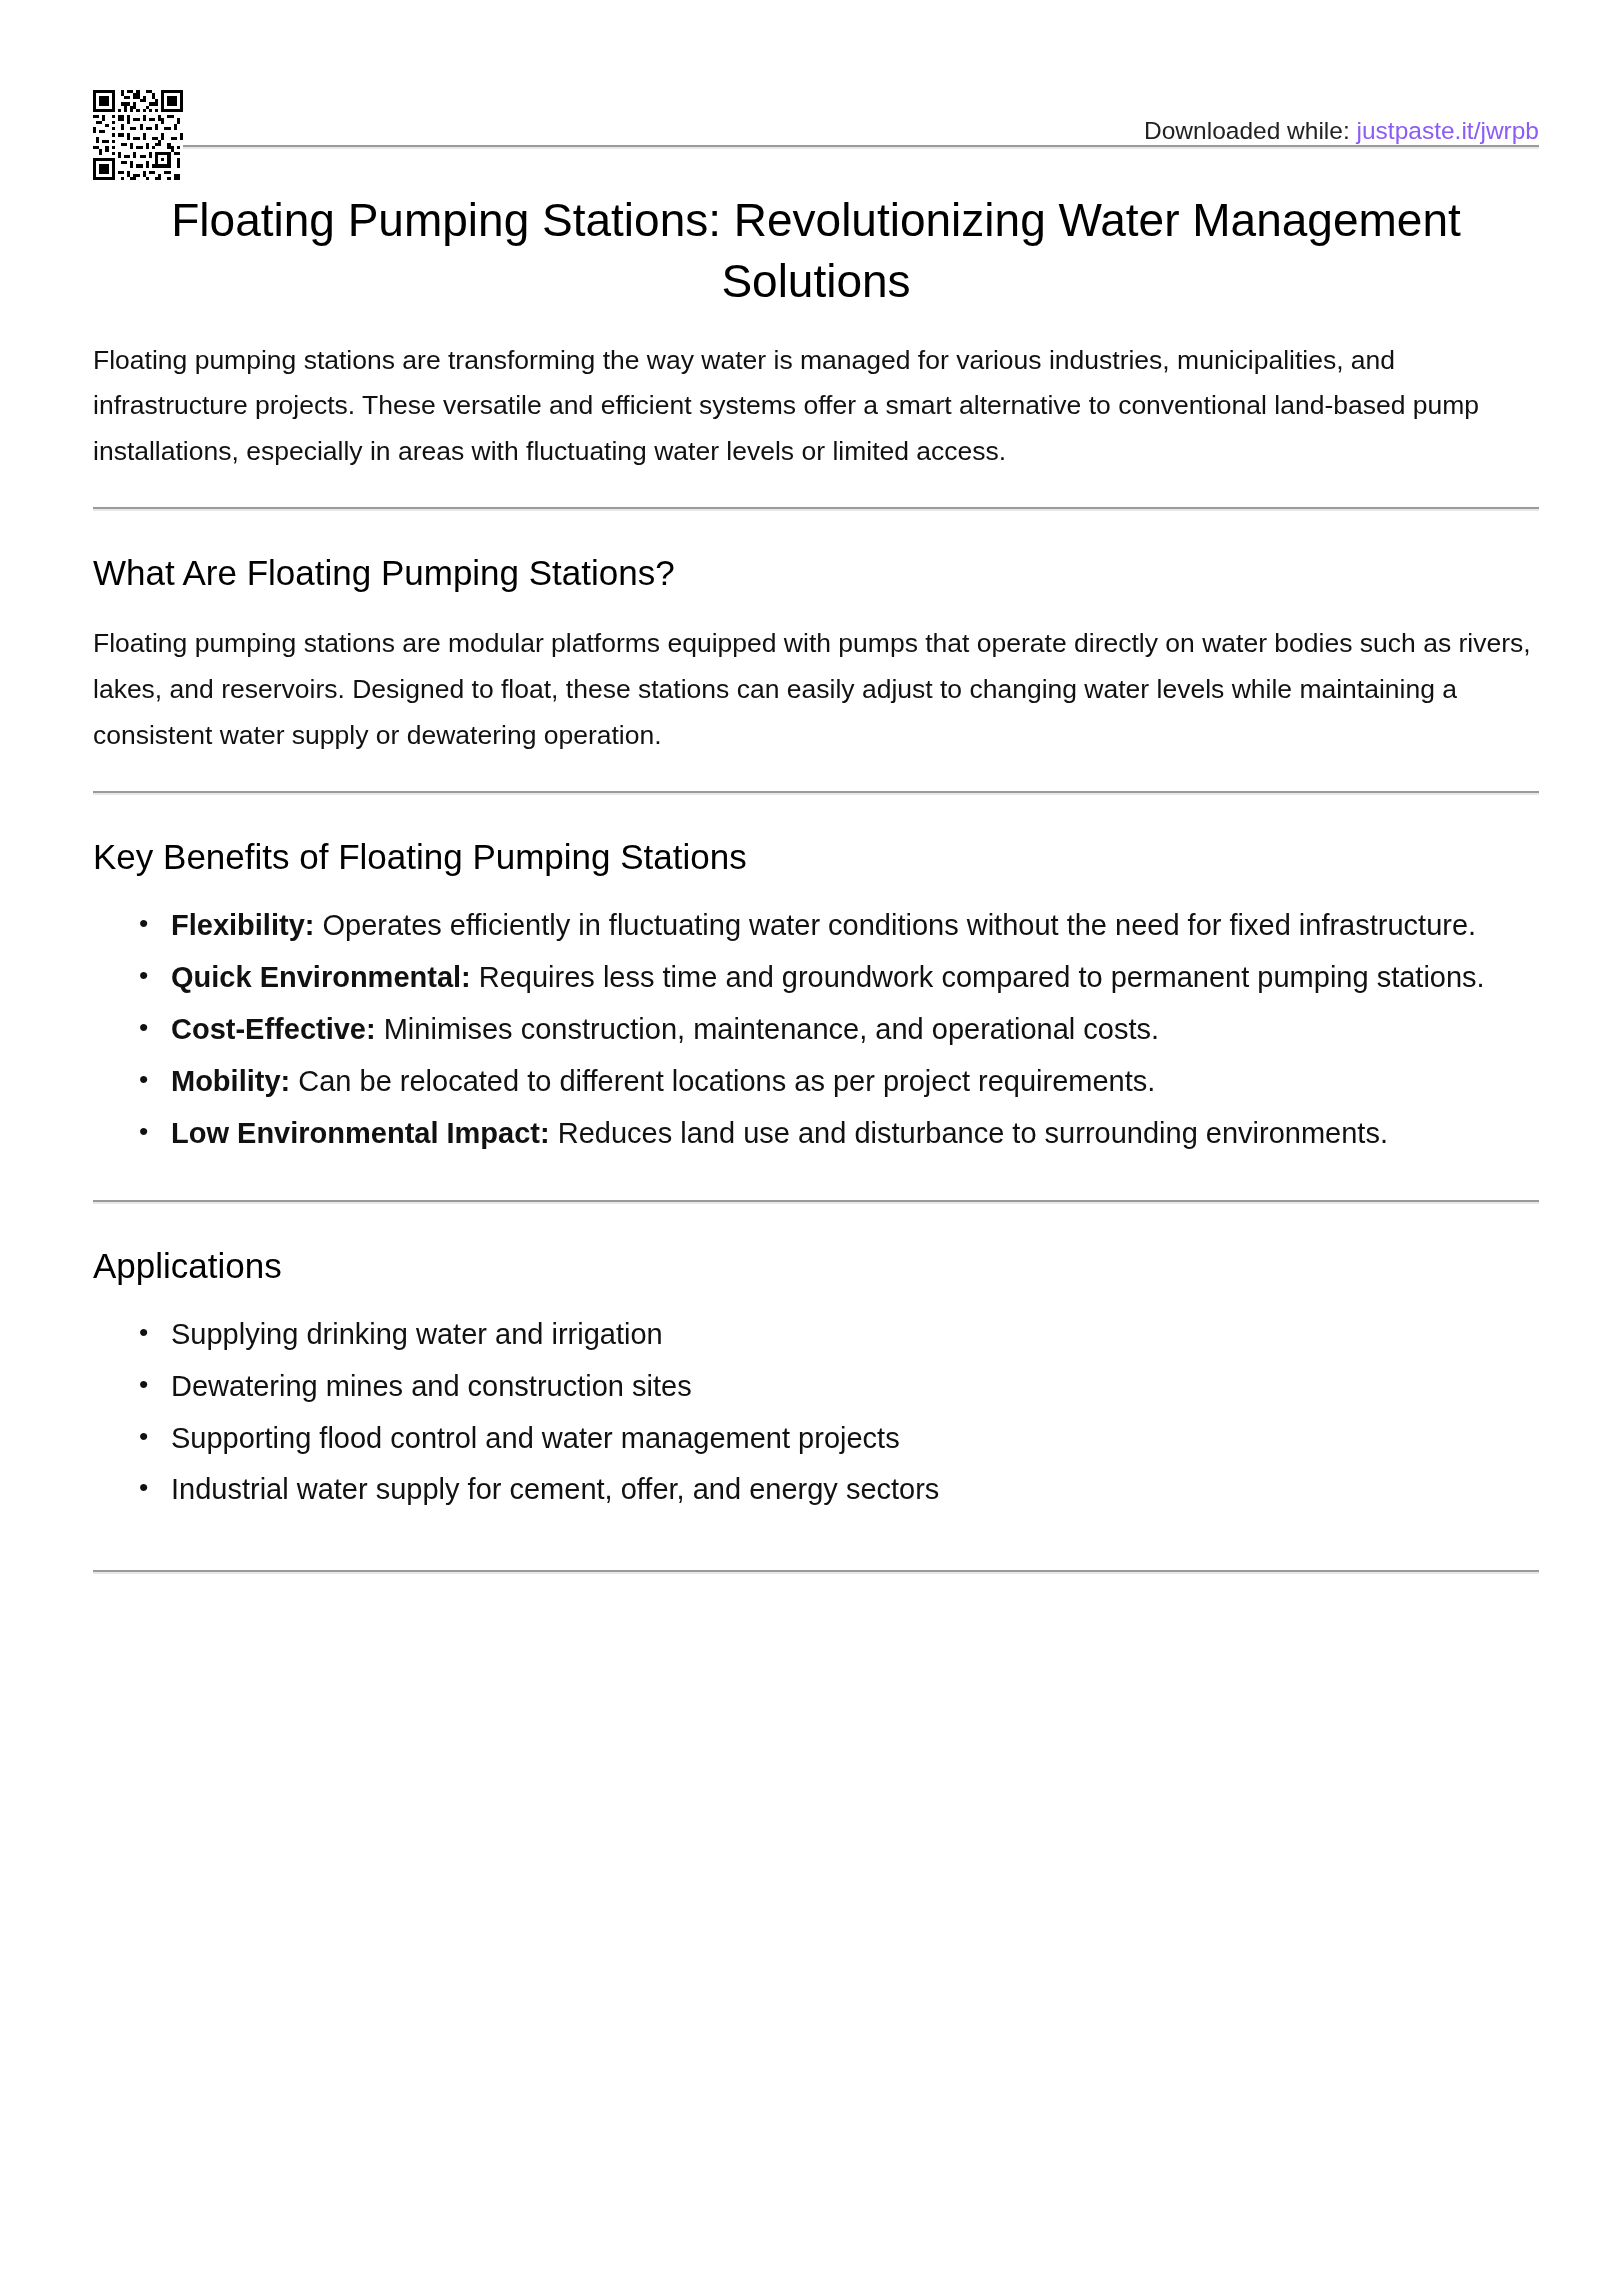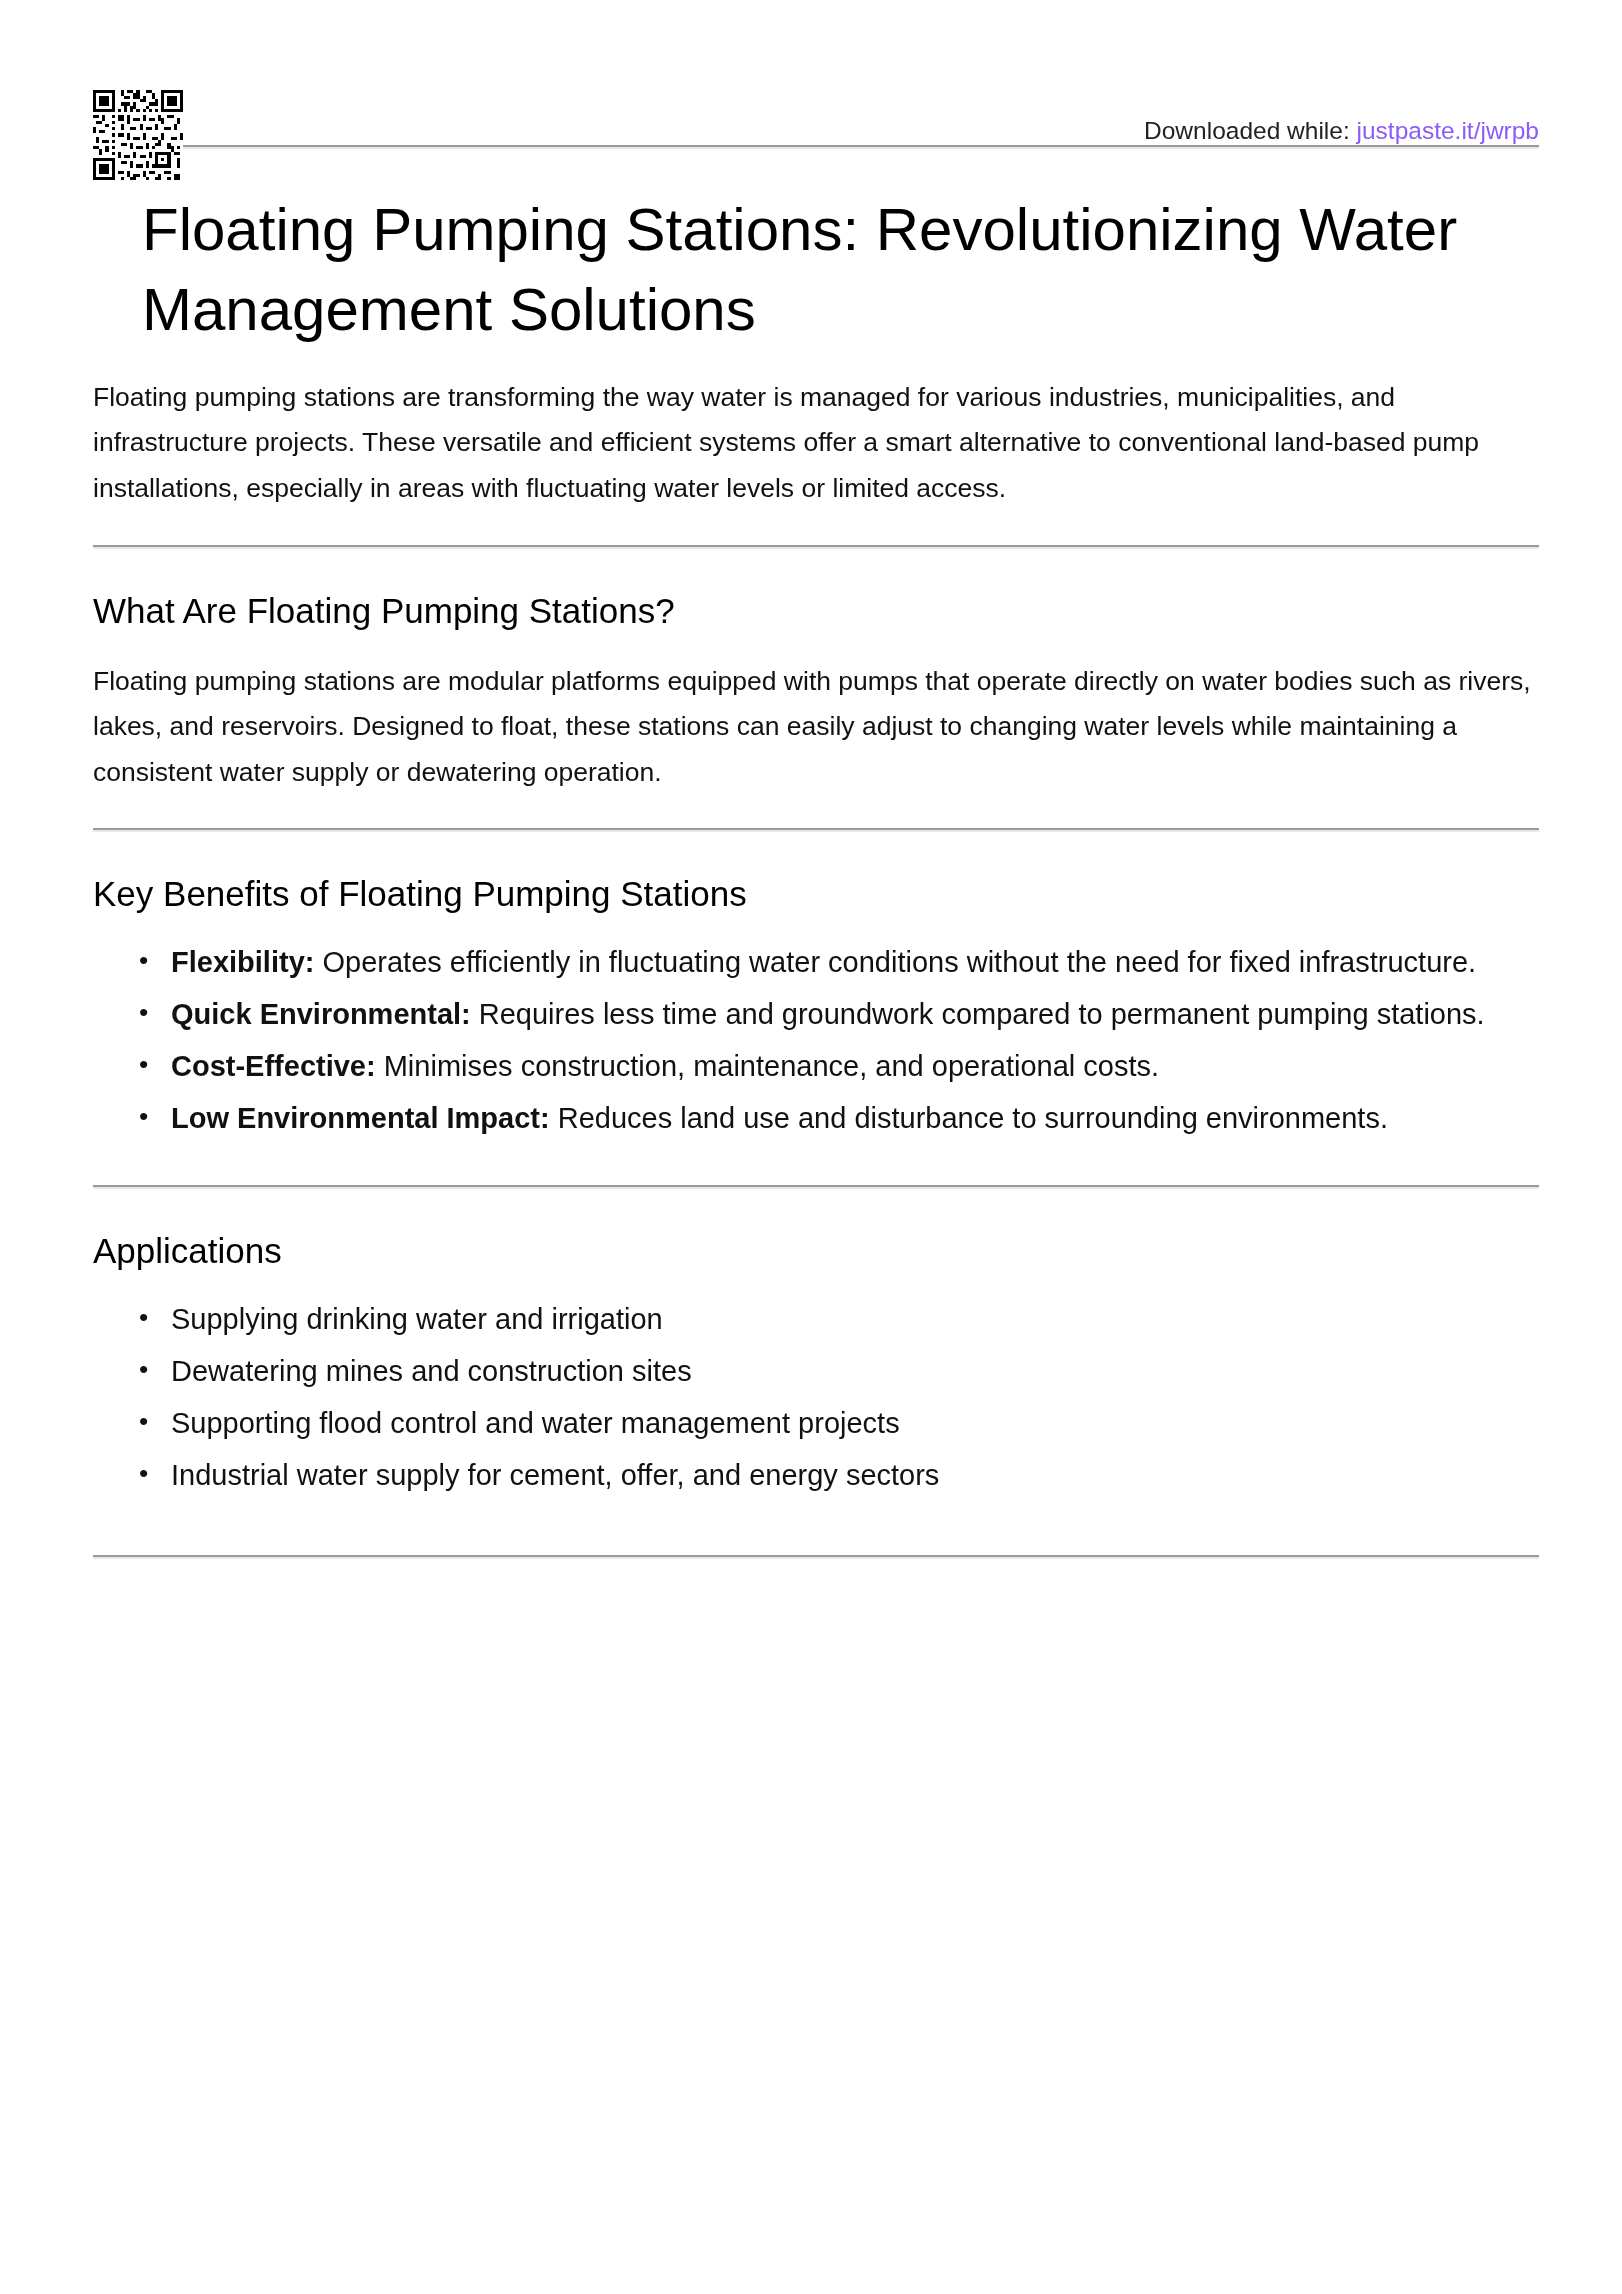--- a/index.html
+++ b/index.html
@@ -63,24 +63,24 @@
   }
   .rule.header-rule { margin-top: 7.8px; }
 
   
   .content {
     margin: 0 0 0 93px;
     width: 1446px;
   }
 
   h1.doc-title {
-    font-size: 60px;
+    font-size: 46px;
     font-weight: normal;
     line-height: 1.33;
-    text-align: left;
+    text-align: center;
     color: #000000;
     margin: 41px 0 0 0;
     padding: 0 49px;
     box-sizing: border-box;
   }
 
   h2.section-heading {
     font-size: 35px;
     font-weight: normal;
     line-height: 1.3;
@@ -298,20 +298,23 @@
       <li>
         <span class="term">Flexibility:</span><span> Operates efficiently in fluctuating water conditions without the need for fixed infrastructure.</span>
       </li>
       <li>
         <span class="term">Quick Environmental:</span><span> Requires less time and groundwork compared to permanent pumping stations.</span>
       </li>
       <li>
         <span class="term">Cost-Effective:</span><span> Minimises construction, maintenance, and operational costs.</span>
       </li>
       <li>
+        <span class="term">Mobility:</span><span> Can be relocated to different locations as per project requirements.</span>
+      </li>
+      <li>
         <span class="term">Low Environmental Impact:</span><span> Reduces land use and disturbance to surrounding environments.</span>
       </li>
     </ul>
     <div class="spacer-after-list"></div>
   </div>
 
   <hr class="rule rule-gap-top-sm">
 
   <div class="content">
     <h2 class="section-heading">Applications</h2>

